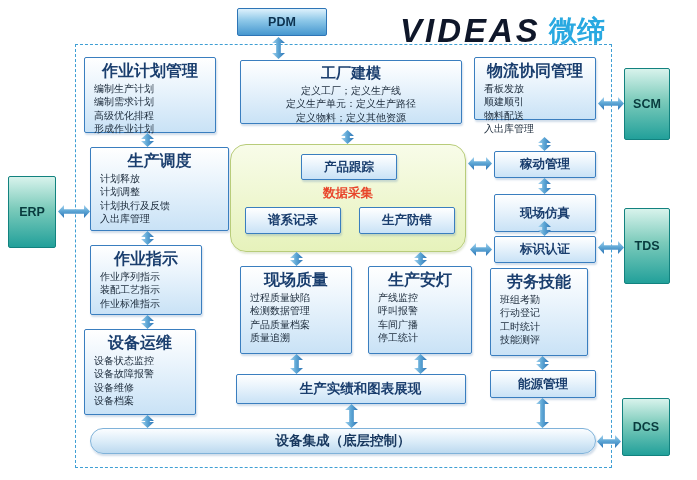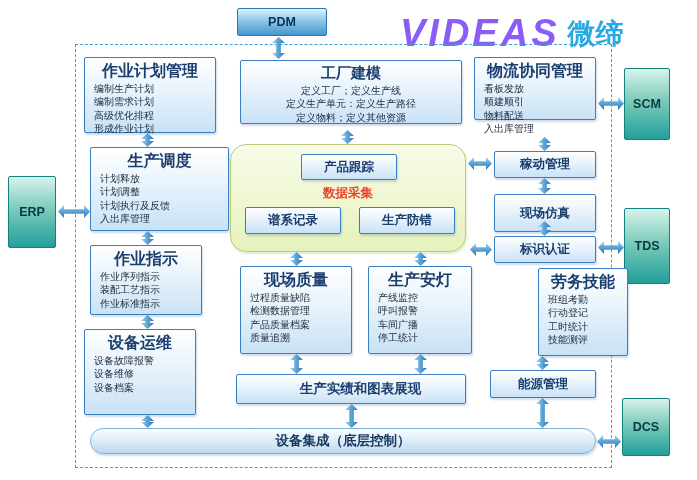--- a/index.html
+++ b/index.html
@@ -35,21 +35,21 @@
          box-shadow:1px 2px 2px rgba(70,120,170,0.25); }
 
   .sysbox { position:absolute; box-sizing:border-box; display:flex; align-items:center; justify-content:center;
             font-weight:bold; font-size:12.5px; border-radius:2px; }
   .sysbox.blue { background:linear-gradient(180deg,#ddf1fc 0%,#8cc7e8 45%,#4697cf 100%);
                  border:1px solid #2e75b6; color:#0d3350; }
   .sysbox.teal { background:linear-gradient(180deg,#d8f3ec 0%,#7ccbbb 45%,#22a09a 100%);
                  border:1px solid #12827f; color:#083b3e; }
 
   .logo { position:absolute; left:400px; top:12px; display:flex; align-items:center; gap:8px; }
-  .logo-latin { font-style:italic; font-weight:bold; font-size:38px; letter-spacing:3px; color:#8b5cf6; }
+  .logo-latin { font-style:italic; font-weight:bold; font-size:33px; letter-spacing:3px; color:#0f172a; }
   .logo-cjk { font-weight:bold; font-size:28px; color:#29a9e1; }
 
   .arr-v { position:absolute; width:13px;
            background:linear-gradient(90deg,#a8d4ef 0%,#5fa8d6 45%,#2e75b6 100%);
            clip-path:polygon(50% 0, 100% 6px, 68% 6px, 68% calc(100% - 6px), 100% calc(100% - 6px),
                              50% 100%, 0 calc(100% - 6px), 32% calc(100% - 6px), 32% 6px, 0 6px); }
   .arr-h { position:absolute; height:13px;
            background:linear-gradient(180deg,#a8d4ef 0%,#5fa8d6 45%,#2e75b6 100%);
            clip-path:polygon(0 50%, 6px 0, 6px 32%, calc(100% - 6px) 32%, calc(100% - 6px) 0,
                              100% 50%, calc(100% - 6px) 100%, calc(100% - 6px) 68%, 6px 68%, 6px 100%); }
@@ -107,20 +107,21 @@
     <div class="bitems">
       <div>作业序列指示</div>
       <div>装配工艺指示</div>
       <div>作业标准指示</div>
     </div>
   </div>
 
   <div class="box" style="left:84px;top:329px;width:112px;height:86px;">
     <div class="btitle">设备运维</div>
     <div class="bitems">
+      <div>设备状态监控</div>
       <div>设备故障报警</div>
       <div>设备维修</div>
       <div>设备档案</div>
     </div>
   </div>
 
   <div class="box factory" style="left:240px;top:60px;width:222px;height:64px;">
     <div class="btitle">工厂建模</div>
     <div class="bitems">
       <div>定义工厂；定义生产线</div>
@@ -179,21 +180,21 @@
   <div class="box solo" style="left:494px;top:151px;width:102px;height:27px;">
     <span>稼动管理</span>
   </div>
   <div class="box solo" style="left:494px;top:194px;width:102px;height:38px;">
     <span>现场仿真</span>
   </div>
   <div class="box solo" style="left:494px;top:236px;width:102px;height:27px;">
     <span>标识认证</span>
   </div>
 
-  <div class="box" style="left:490px;top:268px;width:90px;height:88px;margin-left:48px;">
+  <div class="box" style="left:490px;top:268px;width:98px;height:88px;">
     <div class="btitle">劳务技能</div>
     <div class="bitems">
       <div>班组考勤</div>
       <div>行动登记</div>
       <div>工时统计</div>
       <div>技能测评</div>
     </div>
   </div>
 
   <div class="box solo" style="left:490px;top:370px;width:106px;height:28px;">

